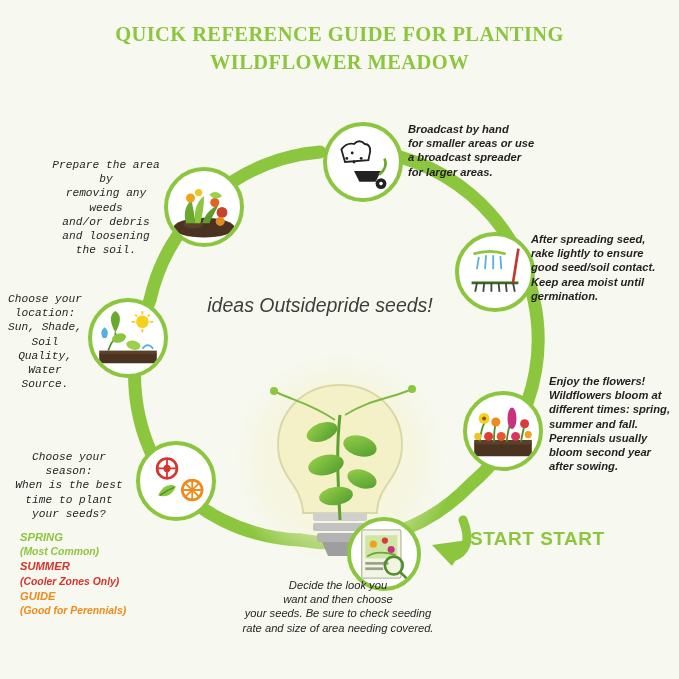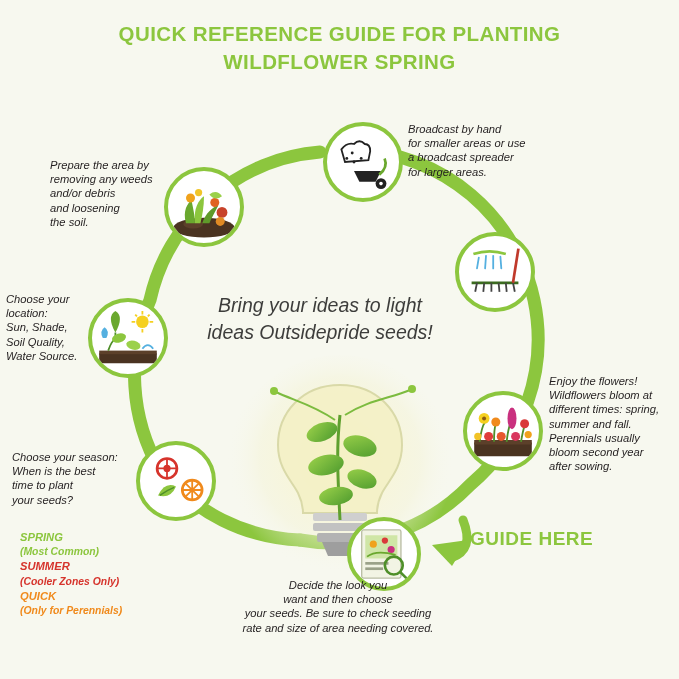--- a/index.html
+++ b/index.html
@@ -23,21 +23,21 @@
     position: absolute;
     top: 20px;
     left: 0;
     width: 679px;
     text-align: center;
     color: #8cc63e;
     font-weight: bold;
     font-size: 20.5px;
     letter-spacing: 0.4px;
     line-height: 28px;
-    font-family: Liberation Sans, sans-serif;
+    font-family: Liberation Serif, serif;
   }
   .title .l2 { display: block; }
   svg.ring {
     position: absolute;
     left: 0;
     top: 0;
     width: 679px;
     height: 679px;
   }
   .node {
@@ -49,22 +49,22 @@
     overflow: hidden;
   }
   .caption {
     position: absolute;
     font-size: 11.2px;
     font-style: italic;
     color: #231f20;
     line-height: 14.2px;
     font-family: "Liberation Sans", sans-serif;
   }
-  .caption.right { text-align: left; }
-  .caption.rightalign { text-align: left; }
+  .caption.right { text-align: left; font-weight: bold; }
+  .caption.rightalign { text-align: center; font-family: Liberation Mono, monospace; }
   .caption.center { text-align: center; }
   .center-text {
     position: absolute;
     left: 170px;
     top: 292px;
     width: 300px;
     text-align: center;
     font-size: 19.5px;
     font-style: italic;
     color: #3d3d3b;
@@ -94,21 +94,21 @@
     letter-spacing: 0.5px;
   }
 </style>
 </head>
 <body>
 
 <div id="stage">
 
   <div class="title">
     <span>QUICK REFERENCE GUIDE FOR PLANTING</span>
-    <span class="l2">WILDFLOWER SPRING</span>
+    <span class="l2">WILDFLOWER MEADOW</span>
   </div>
 
   <svg class="ring" viewBox="0 0 679 679">
     <defs>
       <radialGradient id="bulbGlow" cx="50%" cy="45%" r="50%">
         <stop offset="0%" stop-color="#fdf6c9" stop-opacity="0.95"></stop>
         <stop offset="70%" stop-color="#f4f3d6" stop-opacity="0.5"></stop>
         <stop offset="100%" stop-color="#f7f8ef" stop-opacity="0"></stop>
       </radialGradient>
       <linearGradient id="leafG" x1="0" y1="0" x2="1" y2="1">
@@ -201,20 +201,21 @@
       <line x1="60" y1="52" x2="66" y2="14" stroke="#c0392b" stroke-width="3"></line>
       <g stroke="#55b0e0" stroke-width="2" stroke-linecap="round">
         <line x1="22" y1="24" x2="20" y2="36"></line>
         <line x1="30" y1="22" x2="29" y2="36"></line>
         <line x1="38" y1="22" x2="38" y2="36"></line>
         <line x1="46" y1="23" x2="47" y2="36"></line>
       </g>
       <path d="M16 20 q18 -6 36 0" stroke="#8cc63e" stroke-width="3" fill="none"></path>
     </svg>
   </div>
+  <div class="caption right" style="left:531px; top:232px; width:142px;">After spreading seed,<br>rake lightly to ensure<br>good seed/soil contact.<br>Keep area moist until<br>germination.</div>
 
   <div class="node" style="left:463px; top:391px; width:80px; height:80px;">
     <svg viewBox="0 0 80 80" width="72" height="72">
       <rect x="8" y="52" width="64" height="16" rx="2" fill="#4a3321"></rect>
       <rect x="8" y="50" width="64" height="5" fill="#5c402a"></rect>
       <path d="M14 52 q2 -16 6 -22" stroke="#4f8f2a" stroke-width="2" fill="none"></path>
       <circle cx="19" cy="26" r="6" fill="#f5d020"></circle>
       <circle cx="19" cy="26" r="2.2" fill="#8a5a12"></circle>
       <path d="M30 52 q0 -14 2 -20" stroke="#4f8f2a" stroke-width="2" fill="none"></path>
       <circle cx="32" cy="30" r="5" fill="#f08a1c"></circle>
@@ -263,22 +264,22 @@
   <div class="season-list">
     <div>
       <span class="s-spring">SPRING</span><br>
       <span class="s-spring sub">(Most Common)</span>
     </div>
     <div>
       <span class="s-summer">SUMMER</span><br>
       <span class="s-summer sub">(Cooler Zones Only)</span>
     </div>
     <div>
-      <span class="s-fall">QUICK</span><br>
-      <span class="s-fall sub">(Only for Perennials)</span>
+      <span class="s-fall">GUIDE</span><br>
+      <span class="s-fall sub">(Good for Perennials)</span>
     </div>
   </div>
 
   <div class="node" style="left:88px; top:298px; width:80px; height:80px;">
     <svg viewBox="0 0 80 80" width="72" height="72">
       <circle cx="56" cy="22" r="7" fill="#f5d020"></circle>
       <g stroke="#f5d020" stroke-width="2">
         <line x1="56" y1="10" x2="56" y2="14"></line>
         <line x1="56" y1="30" x2="56" y2="34"></line>
         <line x1="44" y1="22" x2="48" y2="22"></line>
@@ -293,19 +294,18 @@
       <path d="M18 54 q4 -12 10 -14" stroke="#4f8f2a" stroke-width="2" fill="none"></path>
       <ellipse cx="30" cy="40" rx="8" ry="5" fill="#8cc63e" transform="rotate(-18 30 40)"></ellipse>
       <ellipse cx="46" cy="48" rx="8" ry="5" fill="#9bd14a" transform="rotate(14 46 48)"></ellipse>
       <path d="M12 40 q-4 -8 2 -12 q6 4 2 12 Z" fill="#55b0e0"></path>
       <path d="M56 52 q6 -8 12 0" stroke="#55b0e0" stroke-width="2" fill="none"></path>
     </svg>
   </div>
   <div class="caption rightalign" style="left:6px; top:292px; width:78px;">Choose your location:<br>Sun, Shade,<br>Soil Quality,<br>Water Source.</div>
 
   <div class="center-text">
-    <div>Bring your ideas to light</div>
     <div>ideas Outsidepride seeds!</div>
   </div>
 
-  <div class="start-here">GUIDE HERE</div>
+  <div class="start-here">START START</div>
 
 </div>
 
 </body></html>

